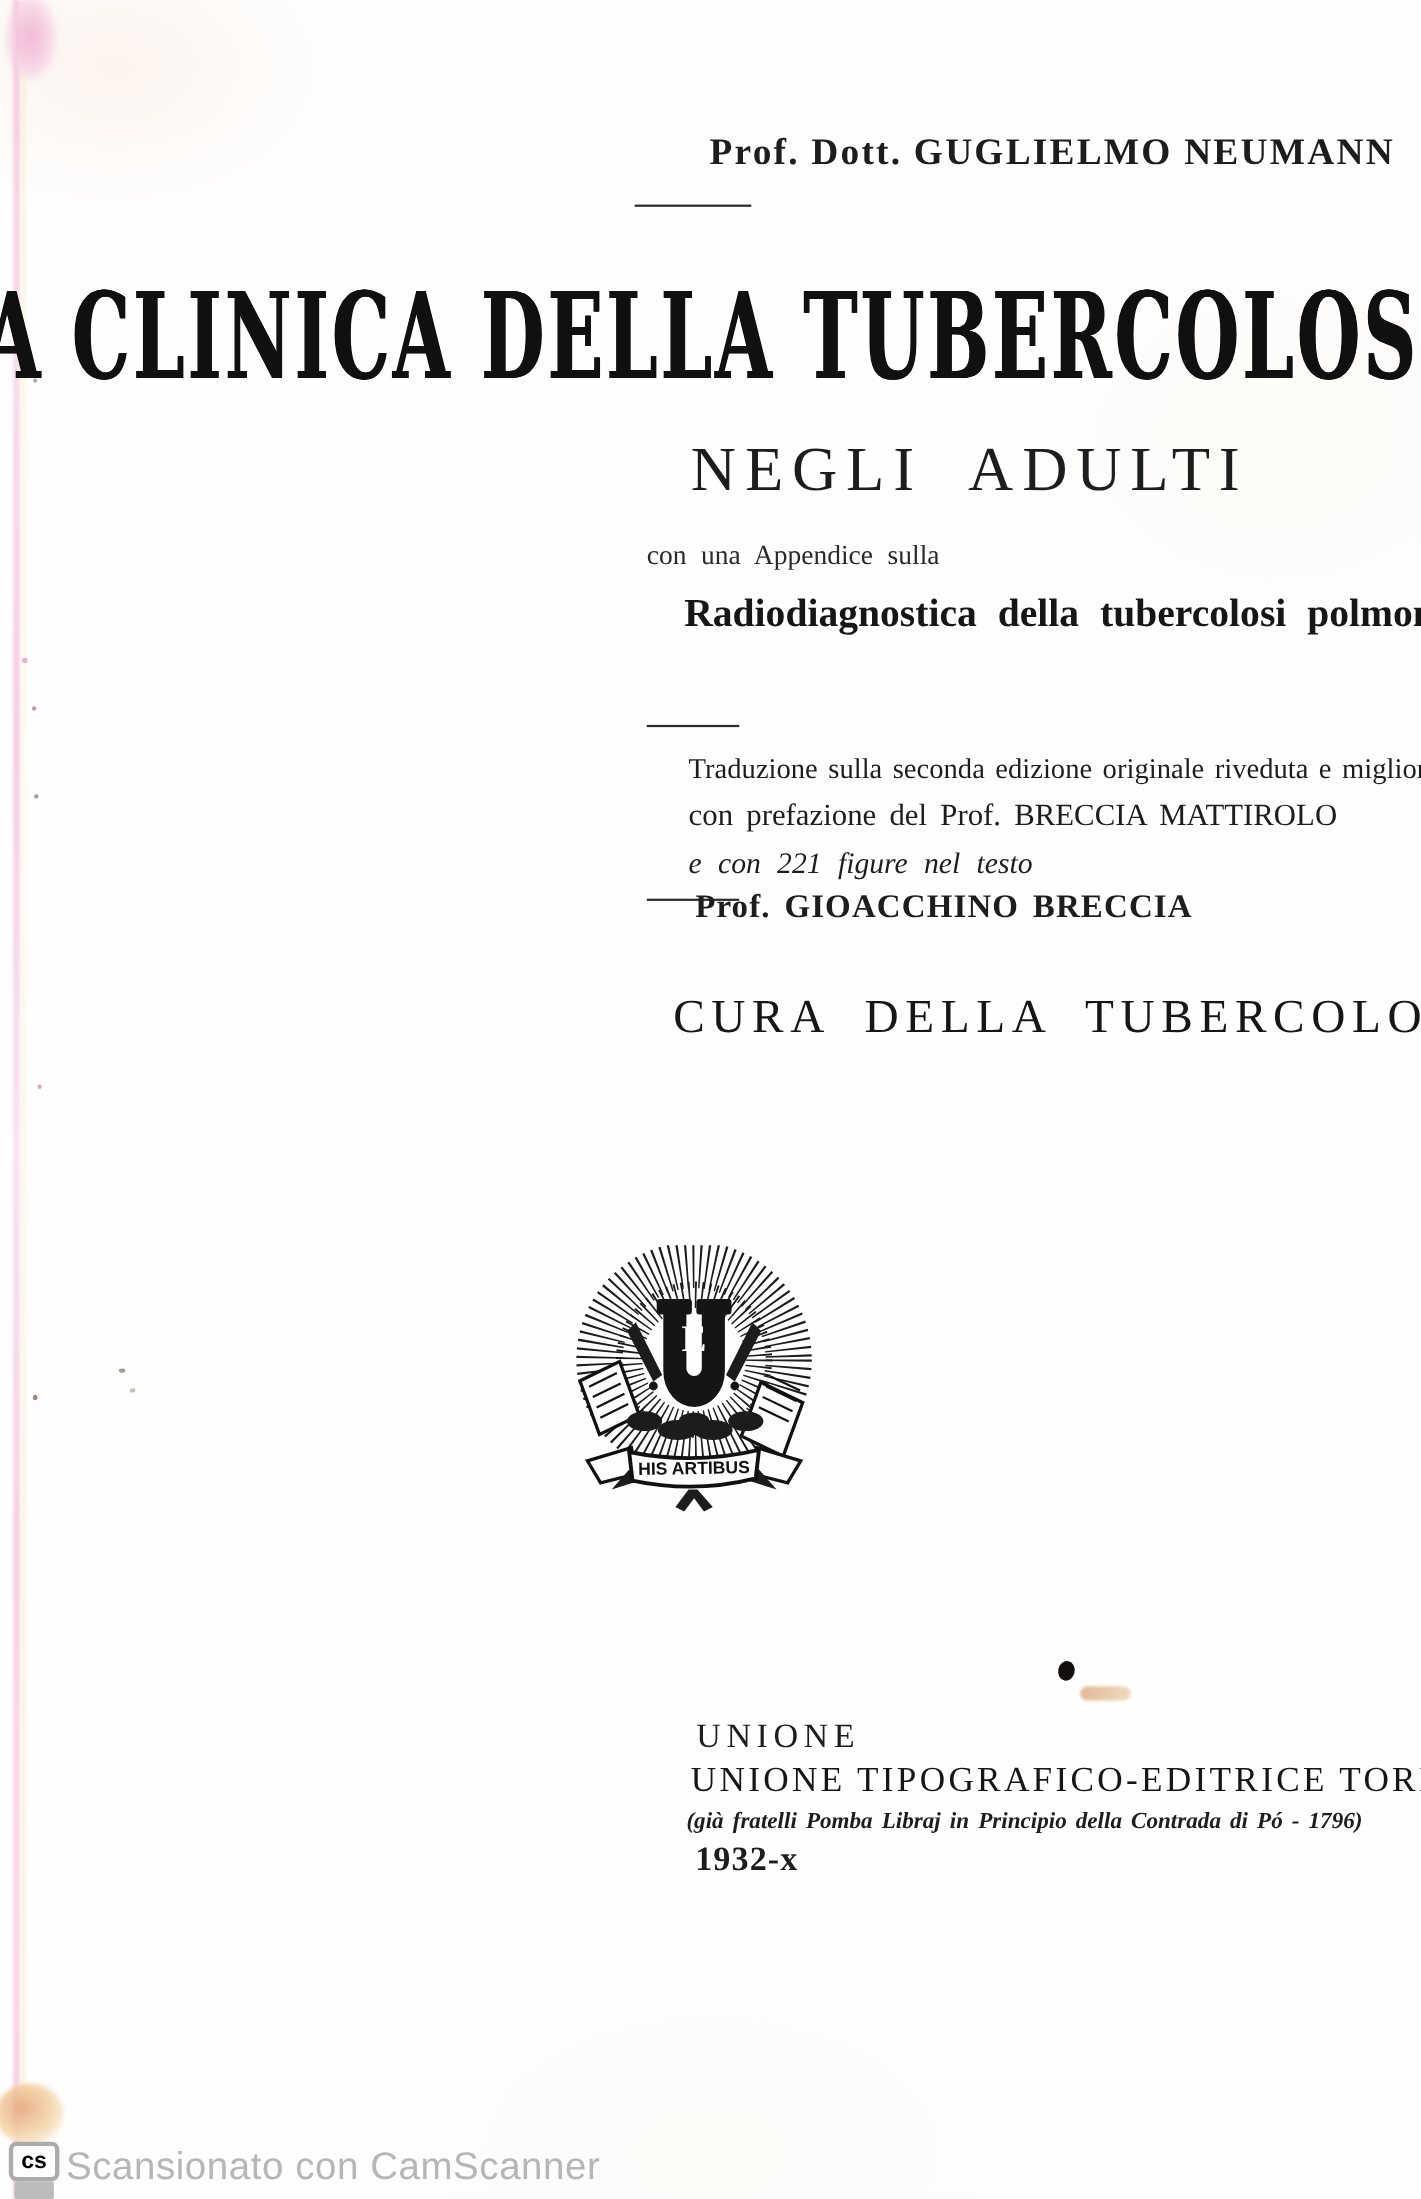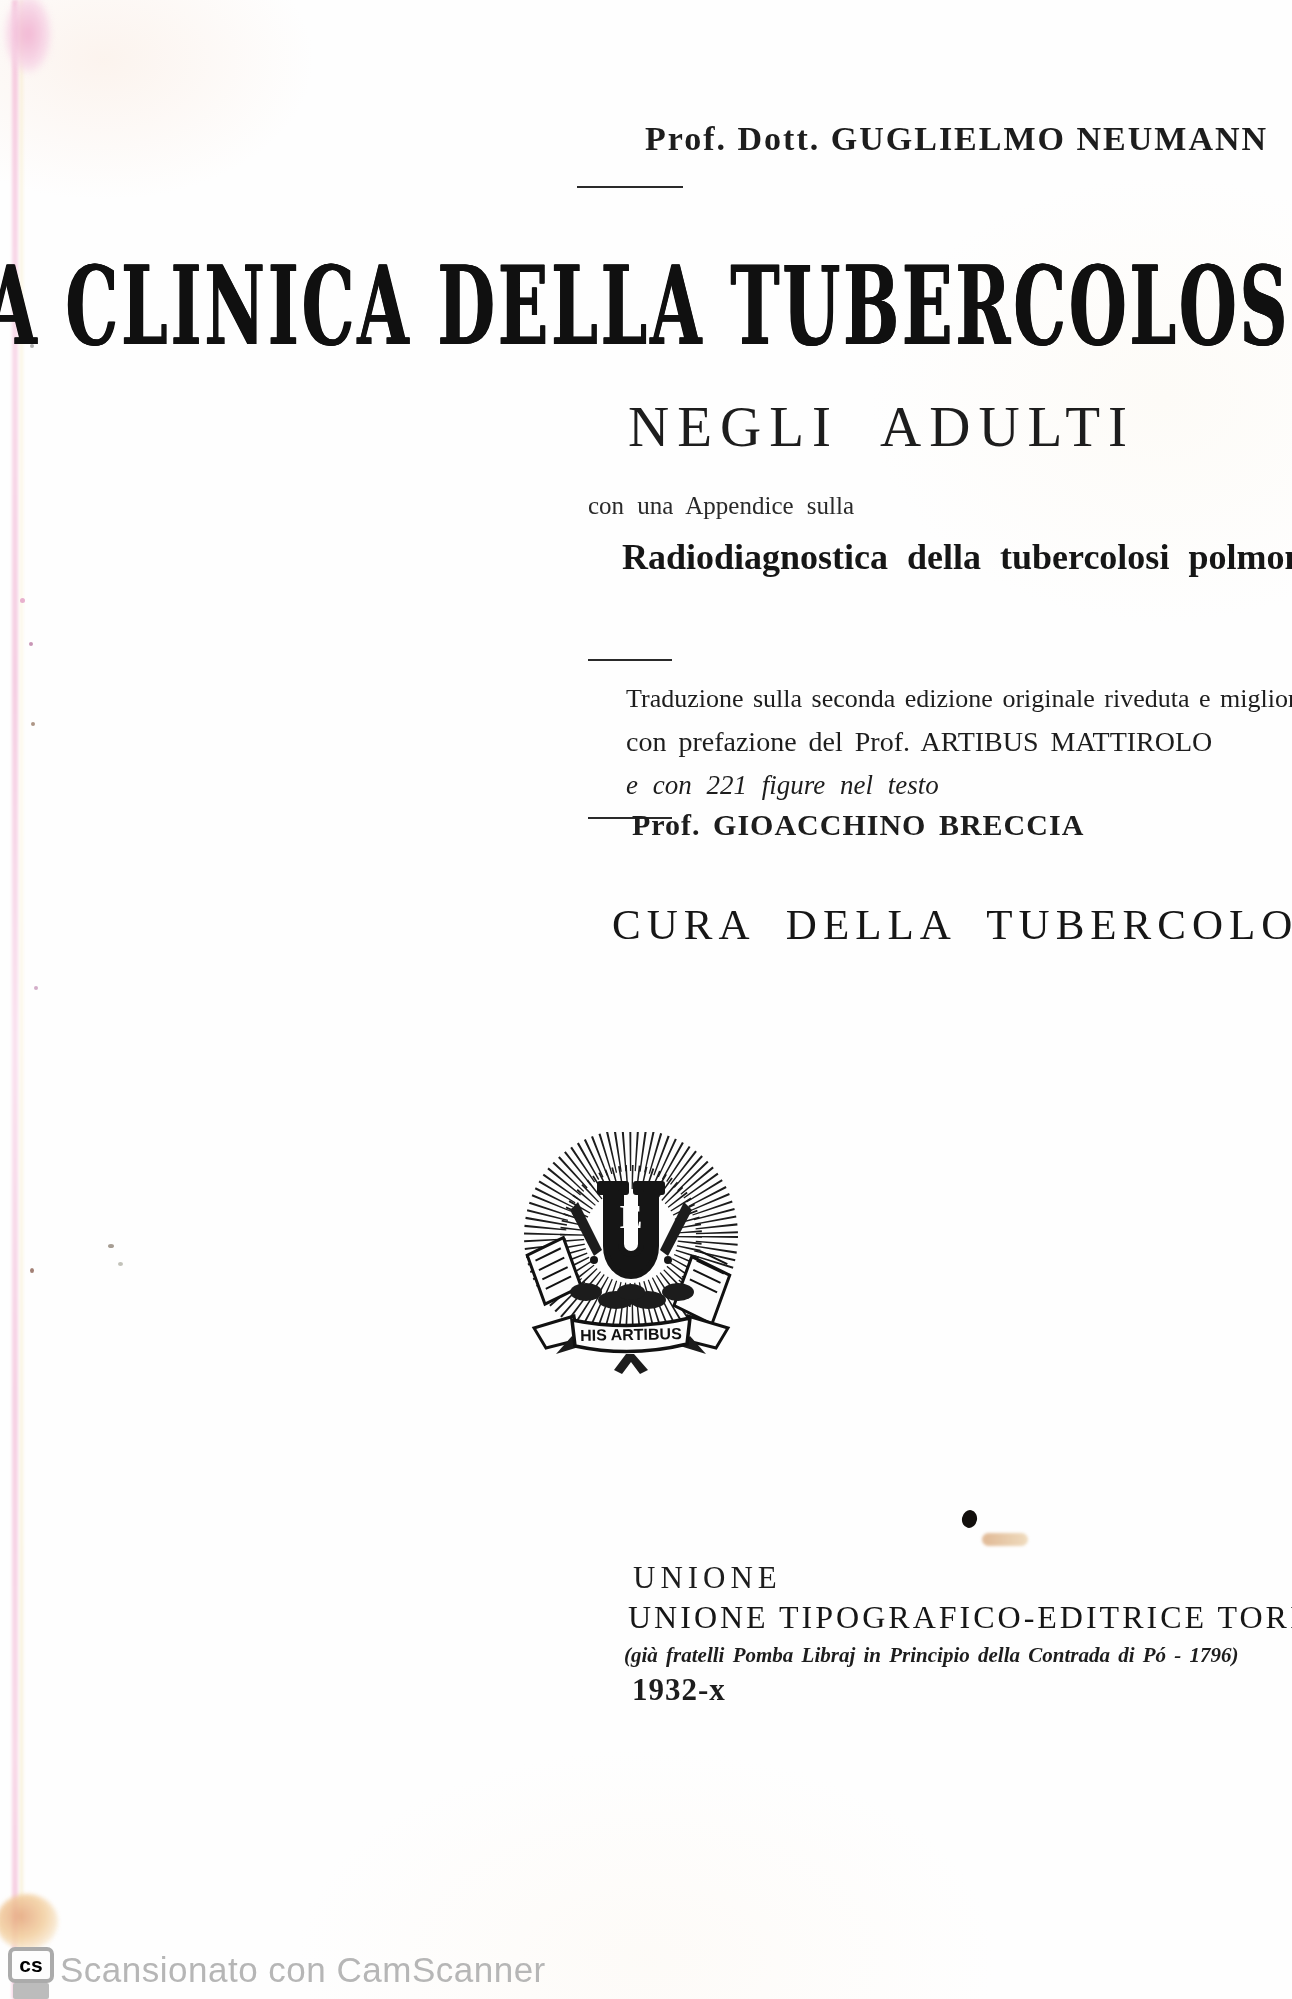--- a/index.html
+++ b/index.html
@@ -119,21 +119,21 @@
   <div class="abs ctr rule rule1"></div>
 
   <div class="abs main-title">LA CLINICA DELLA TUBERCOLOSI</div>
   <div class="abs subtitle">NEGLI ADULTI</div>
 
   <div class="abs appendix-intro">con una Appendice sulla</div>
   <div class="abs appendix-title">Radiodiagnostica della tubercolosi polmonare</div>
 
   <div class="abs ctr rule rule2"></div>
   <div class="abs trad">Traduzione sulla seconda edizione originale riveduta e migliorata</div>
-  <div class="abs pref">con prefazione del Prof. ARTIBUS MATTIROLO</div>
+  <div class="abs pref">con prefazione del Prof. BRECCIA MATTIROLO</div>
   <div class="abs fig">e con 221 figure nel testo</div>
   <div class="abs ctr rule rule3"></div>
 
   <div class="abs breccia">Prof. GIOACCHINO BRECCIA</div>
   <div class="abs cura">CURA DELLA TUBERCOLOSI DEGLI ADULTI</div>
 
   <svg class="logo" viewBox="0 0 230 260">
 
     <circle cx="115" cy="104" r="86" fill="none" stroke="#1c1c1c" stroke-width="42" stroke-dasharray="1.7 4.6"></circle>
     <circle cx="115" cy="104" r="58" fill="none" stroke="#1c1c1c" stroke-width="26" stroke-dasharray="1.5 4.2"></circle>

